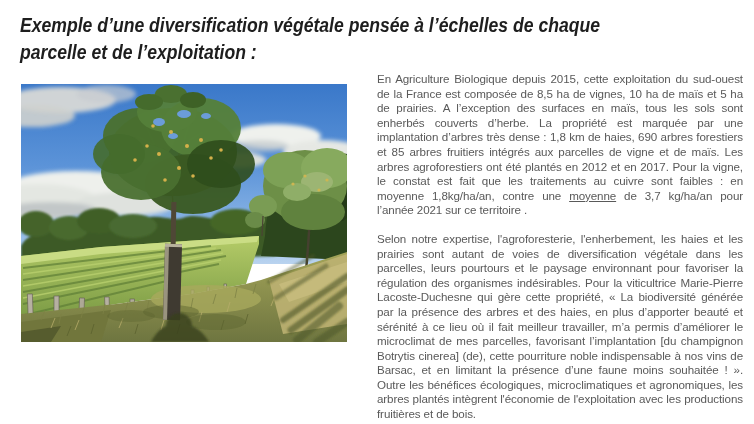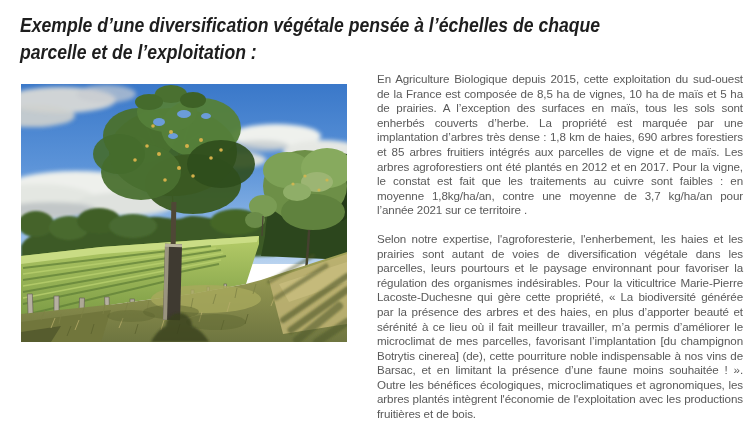--- a/index.html
+++ b/index.html
@@ -17,21 +17,21 @@
   }
   figure.photo{position:absolute;left:21px;top:84px;width:326px;height:258px;margin:0;padding:0;}
   figure.photo svg{display:block;}
   .article{
     position:absolute;left:377px;top:72px;width:366px;
     font-size:11.6px;line-height:14.6px;letter-spacing:-0.1px;
     color:var(--body-text,#595959);text-align:justify;
   }
   .article p{margin:0 0 14px 0;padding:0;}
   .it{}
-  .ul{}
+  .ul{text-decoration:underline;}
 </style>
 </head>
 <body>
 
 <div class="page">
 
   <h1 class="title"><span>Exemple d’une diversification végétale pensée à l’échelles de chaque</span><br><span>parcelle et de l’exploitation :</span></h1>
 
   <figure class="photo">
     <svg width="326" height="258" viewBox="0 0 326 258" xmlns="http://www.w3.org/2000/svg">

